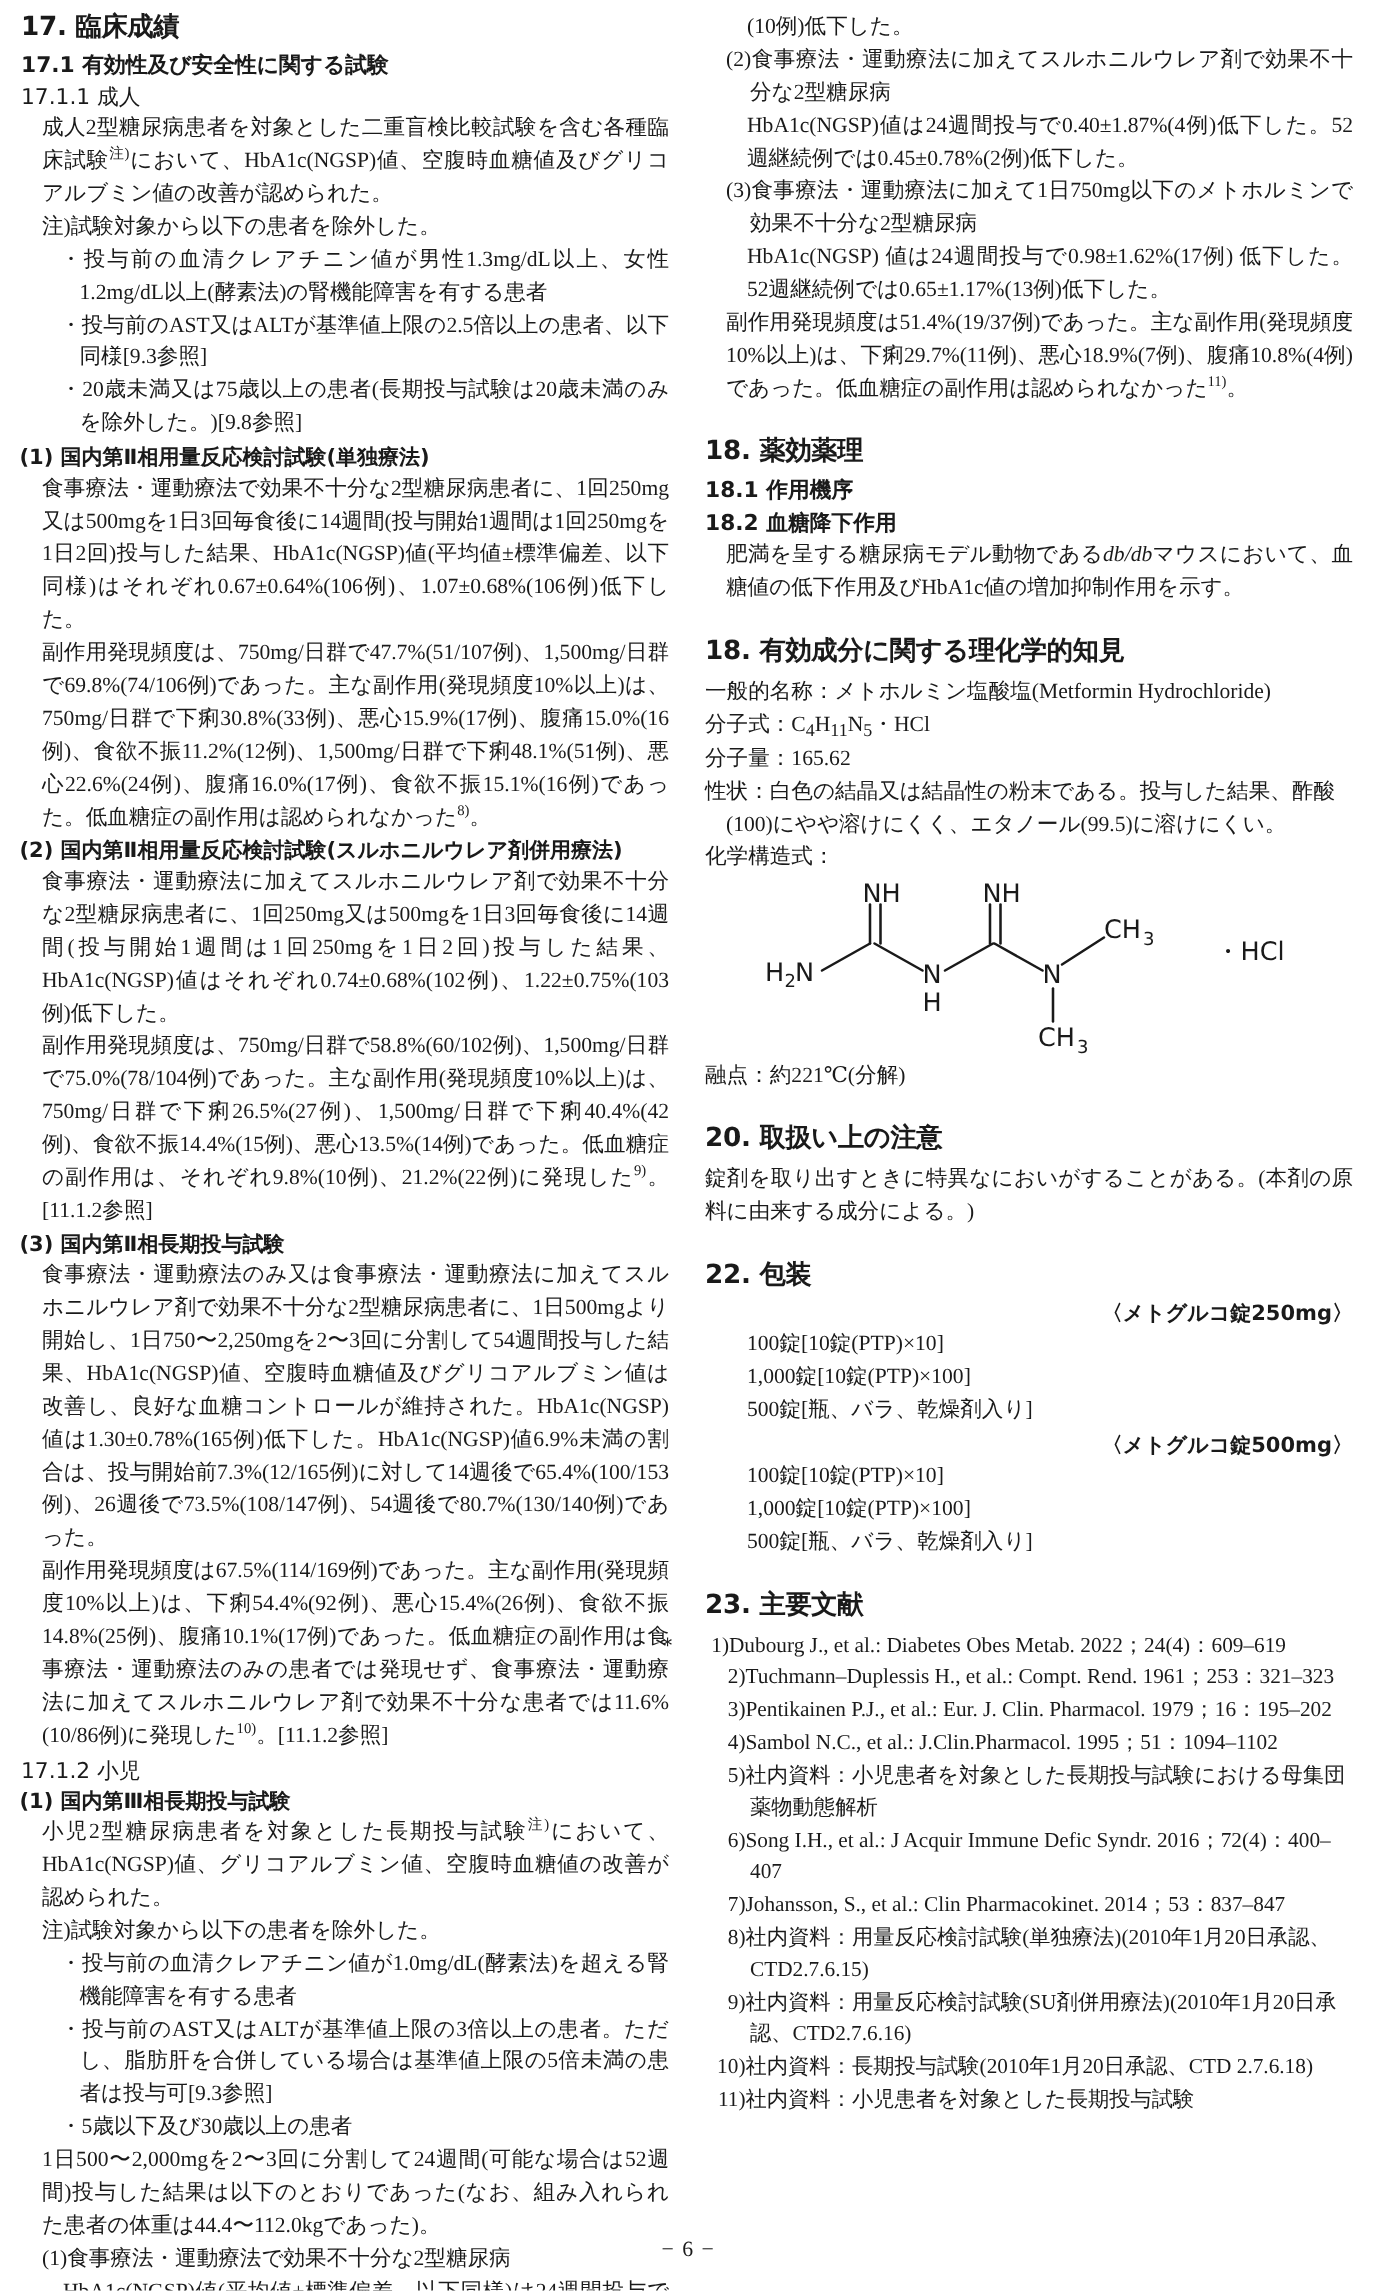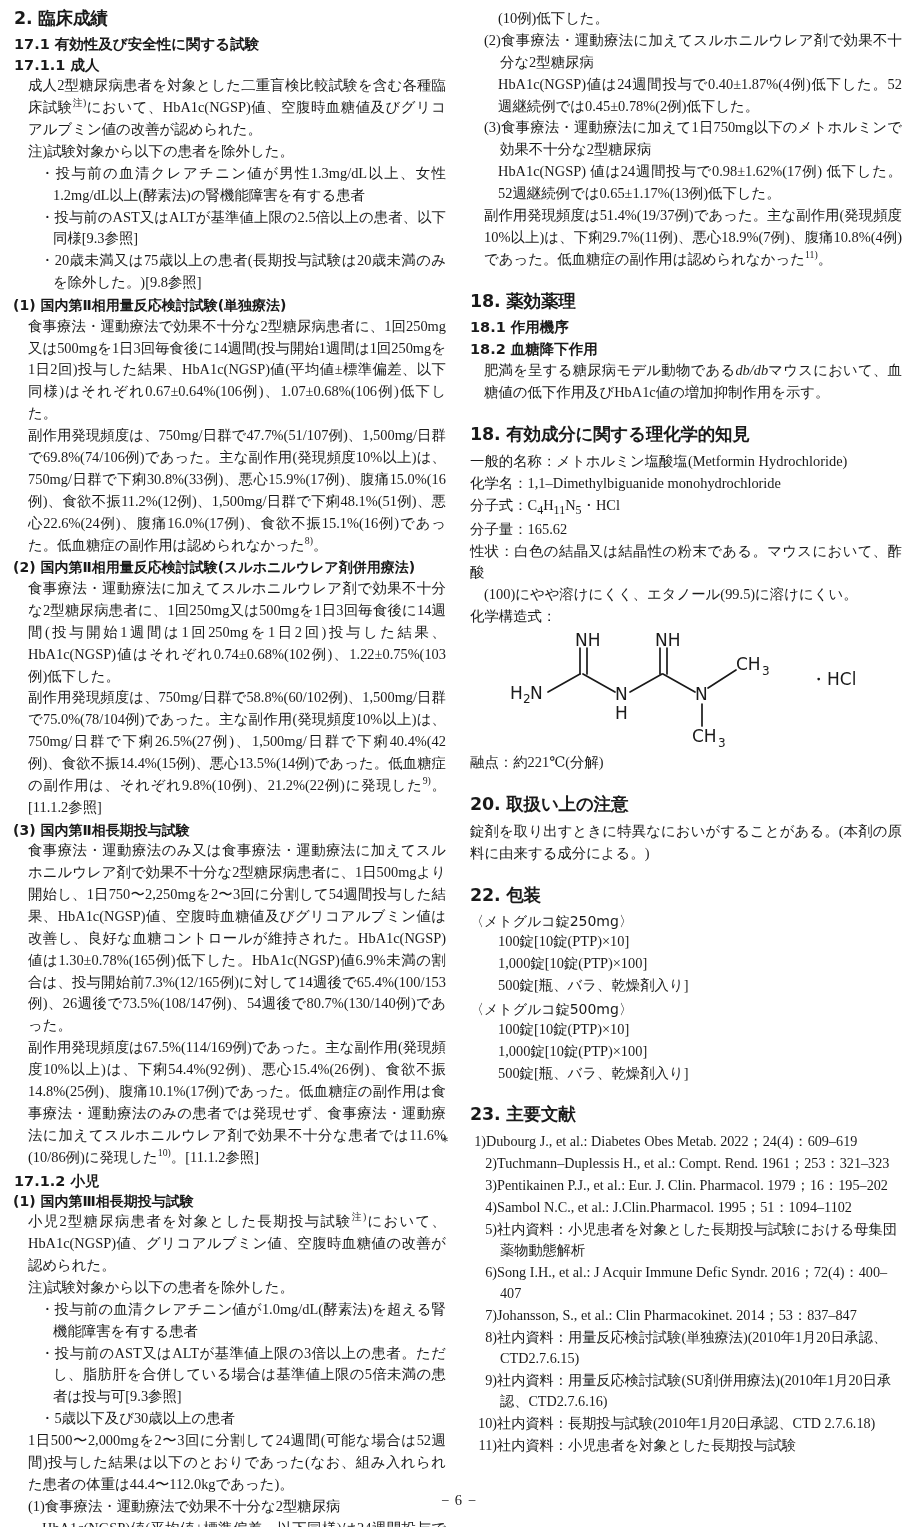--- a/index.html
+++ b/index.html
@@ -44,39 +44,40 @@
   .h-major.spaced { margin-top: 20px; }
   .h-sub {
     font-family: "DejaVu Sans", "Liberation Sans", sans-serif;
     font-weight: bold;
     font-size: 14.5px;
     margin: 4px 0 2px 0;
     line-height: 1.25;
   }
   .h-sub2 {
     font-family: "DejaVu Sans", "Liberation Sans", sans-serif;
-    font-weight: bold;
+    font-weight: normal;
     font-size: 14.5px;
     margin: 3px 0 1px 0;
     line-height: 1.25;
   }
   .h-item {
     font-family: "DejaVu Sans", "Liberation Sans", sans-serif;
     font-weight: bold;
     font-size: 14px;
     margin: 3px 0 1px 0;
     line-height: 1.25;
     text-indent: -1px;
   }
   .h-pkg {
     font-family: "DejaVu Sans", "Liberation Sans", sans-serif;
-    font-weight: normal;
+    font-weight: bold;
     font-size: 14px;
     margin: 3px 0 1px 0;
     line-height: 1.3;
+    text-align: right;
   }
   
   p.body {
     font-size: 14.4px;
     line-height: 1.52;
     margin: 0;
     text-align: justify;
     text-justify: inter-character;
   }
   p.indent1 { margin-left: 14px; }
@@ -140,21 +141,21 @@
   }
 </style>
 </head>
 <body>
 
 <div class="page">
   <div class="columns">
 
     <div class="col">
 
-      <h1 class="h-major">2. 臨床成績</h1>
+      <h1 class="h-major">17. 臨床成績</h1>
       <h2 class="h-sub">17.1  有効性及び安全性に関する試験</h2>
       <h3 class="h-sub2">17.1.1  成人</h3>
 
       <p class="body indent1"><span>成人2型糖尿病患者を対象とした二重盲検比較試験を含む各種臨床試験</span><sup class="ref">注)</sup><span>において、HbA1c(NGSP)値、空腹時血糖値及びグリコアルブミン値の改善が認められた。</span></p>
 
       <p class="body indent1">注)試験対象から以下の患者を除外した。</p>
       <p class="body bullet">・投与前の血清クレアチニン値が男性1.3mg/dL以上、女性1.2mg/dL以上(酵素法)の腎機能障害を有する患者</p>
       <p class="body bullet">・投与前のAST又はALTが基準値上限の2.5倍以上の患者、以下同様[9.3参照]</p>
       <p class="body bullet">・20歳未満又は75歳以上の患者(長期投与試験は20歳未満のみを除外した。)[9.8参照]</p>
 
@@ -195,24 +196,23 @@
       <p class="body indent1"><span>副作用発現頻度は51.4%(19/37例)であった。主な副作用(発現頻度10%以上)は、下痢29.7%(11例)、悪心18.9%(7例)、腹痛10.8%(4例)であった。低血糖症の副作用は認められなかった</span><sup class="ref">11)</sup><span>。</span></p>
 
       <h1 class="h-major spaced">18. 薬効薬理</h1>
       <h2 class="h-sub">18.1  作用機序</h2>
 
       <h2 class="h-sub">18.2  血糖降下作用</h2>
       <p class="body indent1"><span>肥満を呈する糖尿病モデル動物である</span><span class="em-i">db/db</span><span>マウスにおいて、血糖値の低下作用及びHbA1c値の増加抑制作用を示す。</span></p>
 
       <h1 class="h-major spaced">18. 有効成分に関する理化学的知見</h1>
       <p class="body">一般的名称：メトホルミン塩酸塩(Metformin Hydrochloride)</p>
-      <p class="body">化学名：1,1–Dimethylbiguanide monohydrochloride</p>
       <p class="body"><span>分子式：</span><span>C</span><sub>4</sub><span>H</span><sub>11</sub><span>N</span><sub>5</sub><span>・HCl</span></p>
       <p class="body">分子量：165.62</p>
-      <p class="body">性状：白色の結晶又は結晶性の粉末である。マウスにおいて、酢酸</p>
+      <p class="body">性状：白色の結晶又は結晶性の粉末である。投与した結果、酢酸</p>
       <p class="body indent1">(100)にやや溶けにくく、エタノール(99.5)に溶けにくい。</p>
       <p class="body">化学構造式：</p>
 
       <div class="chem-wrap">
         <svg class="chem-svg" width="432" height="118" viewBox="0 0 432 118" xmlns="http://www.w3.org/2000/svg">
           <g stroke="#1a1a1a" stroke-width="1.7" fill="none" stroke-linecap="round">
 
             <line x1="78" y1="62" x2="110" y2="44"></line>
 
             <line x1="110" y1="44" x2="110" y2="18"></line>

